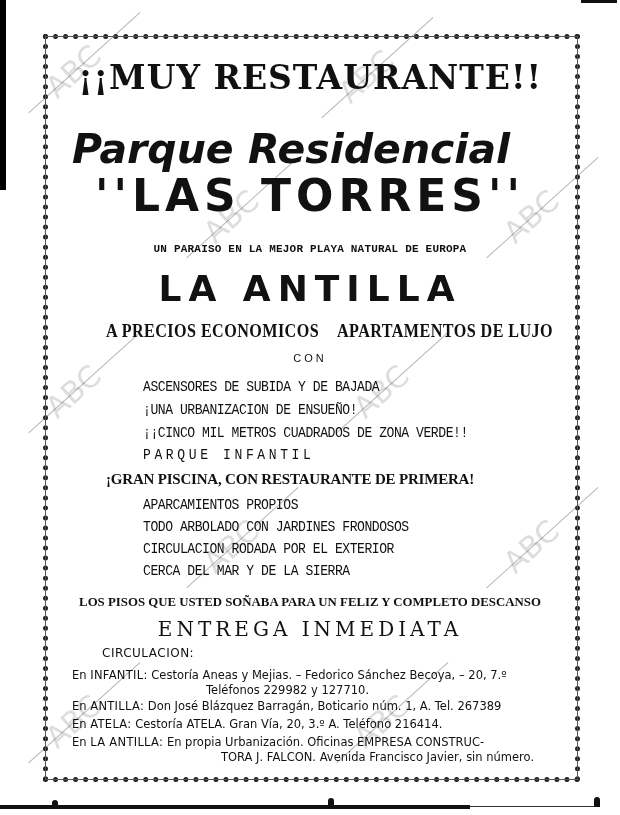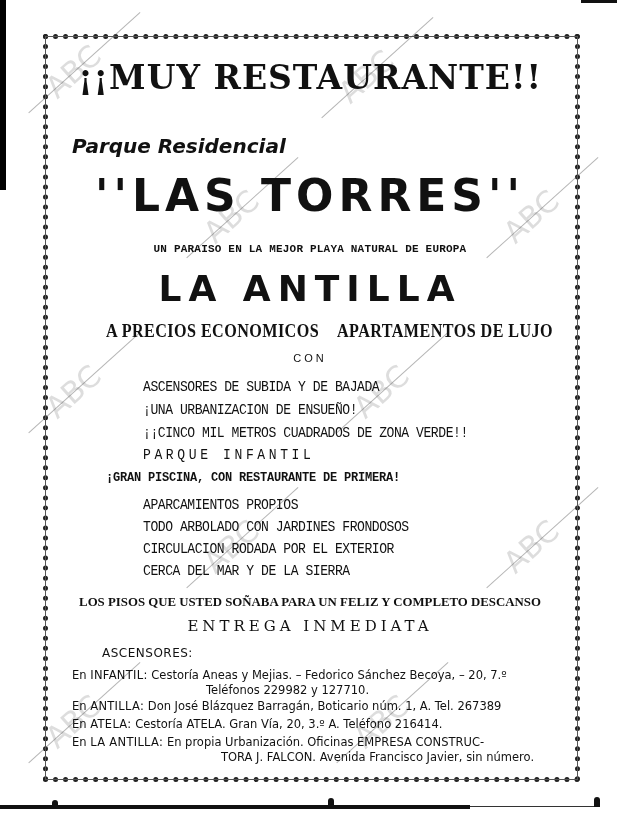--- a/index.html
+++ b/index.html
@@ -17,41 +17,41 @@
       outline: 1px solid #555; outline-offset: -3px;
     }
     .bottom-rule { position: absolute; left: 0; top: 805px; width: 470px; height: 4px; background: #111; }
     .bottom-rule2 { position: absolute; left: 470px; top: 806px; width: 130px; height: 1px; background: #333; }
     .bottom-blob { position: absolute; width: 6px; height: 8px; background: #111; border-radius: 3px 3px 0 0; }
 
     .line { position: absolute; white-space: nowrap; }
     .c { left: 0; width: 620px; text-align: center; }
 
     .muy { top: 58px; font-size: 33px; font-weight: bold; letter-spacing: 1px; font-family: "DejaVu Serif", serif; }
-    .parque { top: 125px; left: 72px; font-size: 20px; font-weight: bold; font-style: italic; font-family: "DejaVu Sans", sans-serif; margin-top: 9px; }
+    .parque { top: 125px; left: 72px; font-size: 41px; font-weight: bold; font-style: italic; font-family: "DejaVu Sans", sans-serif; }
     .torres { top: 170px; font-size: 44px; font-weight: bold; letter-spacing: 5px; font-family: "DejaVu Sans", sans-serif; }
     .paraiso { top: 243px; font-size: 11px; font-weight: bold; font-family: Liberation Mono, monospace; letter-spacing: 0.2px; }
     .antilla { top: 268px; font-size: 36px; font-weight: bold; letter-spacing: 7px; font-family: "DejaVu Sans", sans-serif; }
     .precios { top: 320px; left: 106px; font-size: 19px; font-weight: bold; font-family: "Liberation Serif", serif; transform: scaleX(0.85); transform-origin: left; letter-spacing: 0.5px; }
     .lujo { top: 320px; left: 337px; font-size: 19px; font-weight: bold; font-family: "Liberation Serif", serif; transform: scaleX(0.85); transform-origin: left; letter-spacing: 0.5px; }
     .con { top: 352px; font-size: 11px; letter-spacing: 3px; font-family: Liberation Sans, sans-serif; }
 
     .feat { left: 143px; font-size: 14.5px; font-family: "Liberation Mono", monospace; letter-spacing: -0.5px; transform: scaleX(0.9); transform-origin: left; }
     .feat.f1 { top: 379px; }
     .feat.f2 { top: 402px; left: 143px; }
     .feat.f3 { top: 425px; }
     .feat.f4 { top: 447px; letter-spacing: 4px; }
-    .piscina { top: 471px; left: 106px; font-size: 12px; font-weight: bold; font-family: Liberation Mono, monospace; letter-spacing: -0.2px; }
+    .piscina { top: 471px; left: 106px; font-size: 15px; font-weight: bold; font-family: Liberation Serif, serif; letter-spacing: -0.2px; }
     .feat.g1 { top: 497px; }
     .feat.g2 { top: 519px; }
     .feat.g3 { top: 541px; }
     .feat.g4 { top: 563px; }
 
     .pisos { top: 594px; font-size: 13.5px; font-weight: bold; font-family: "Liberation Serif", serif; transform: scaleX(0.95); }
-    .entrega { top: 617px; font-size: 15px; letter-spacing: 4px; font-family: "DejaVu Serif", serif; }
+    .entrega { top: 617px; font-size: 20px; letter-spacing: 4px; font-family: "DejaVu Serif", serif; }
     .info-label { top: 646px; left: 102px; font-size: 12px; font-family: "DejaVu Sans", sans-serif; letter-spacing: 0.5px; }
 
     .addr { left: 72px; font-size: 11.5px; font-family: "DejaVu Sans", sans-serif; }
     .addr .city { letter-spacing: 0.3px; }
     .a1 { top: 668px; }
     .a1b { top: 683px; left: 206px; }
     .a2 { top: 699px; }
     .a3 { top: 717px; }
     .a4 { top: 735px; }
     .a4b { top: 750px; left: 221px; }
@@ -95,21 +95,21 @@
 
 <div class="line piscina">¡GRAN PISCINA, CON RESTAURANTE DE PRIMERA!</div>
 
 <div class="line feat g1">APARCAMIENTOS PROPIOS</div>
 <div class="line feat g2">TODO ARBOLADO CON JARDINES FRONDOSOS</div>
 <div class="line feat g3">CIRCULACION RODADA POR EL EXTERIOR</div>
 <div class="line feat g4">CERCA DEL MAR Y DE LA SIERRA</div>
 
 <div class="line c pisos">LOS PISOS QUE USTED SOÑABA PARA UN FELIZ Y COMPLETO DESCANSO</div>
 <div class="line c entrega">ENTREGA INMEDIATA</div>
-<div class="line info-label">ASCENSORES:</div>
+<div class="line info-label">CIRCULACION:</div>
 
 <div class="line addr a1">
   <span>En</span>
   <span class="city">INFANTIL:</span>
   <span>Cestoría Aneas y Mejias. – Fedorico Sánchez Becoya, – 20, 7.º</span>
 </div>
 <div class="line addr a1b">Teléfonos 229982 y 127710.</div>
 
 <div class="line addr a2">
   <span>En</span>

